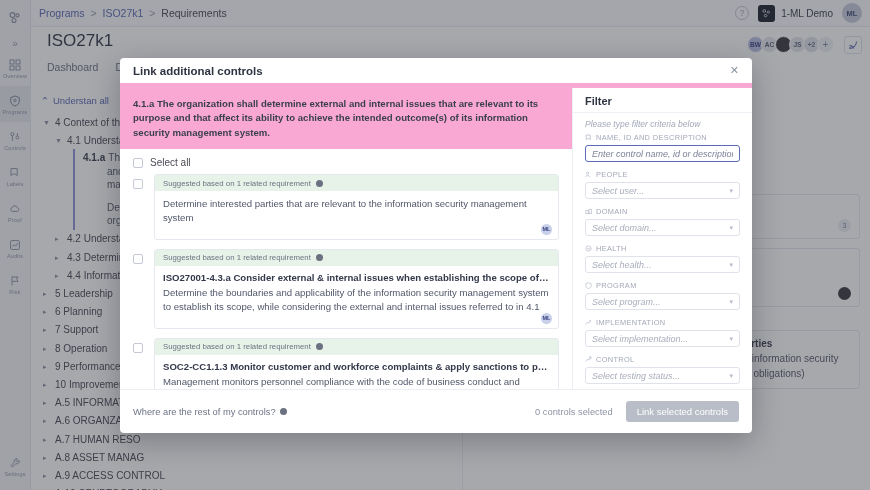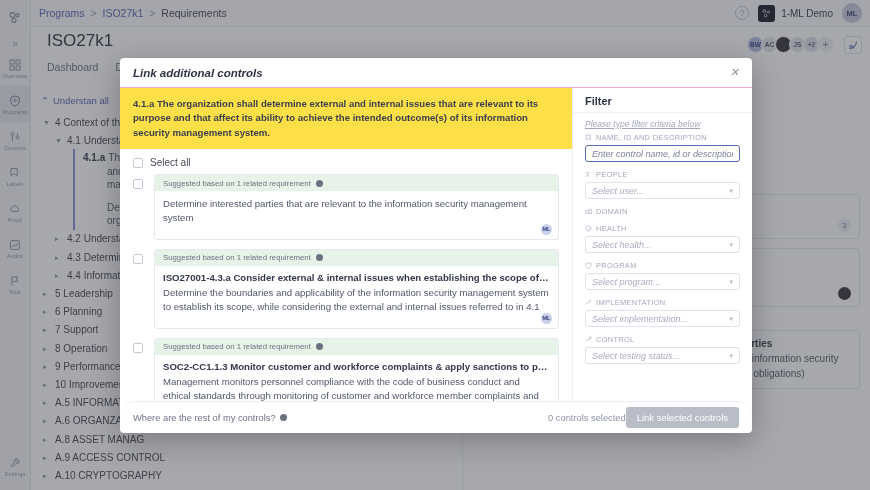--- a/index.html
+++ b/index.html
@@ -91,29 +91,29 @@
   .scrim { position:absolute; inset:0; background:rgba(45,48,58,.42); }
 
   
   .modal {
     position:absolute; left:120px; top:58px; width:632px; height:375px;
     background:#fff; border-radius:4px; box-shadow:0 8px 30px rgba(20,22,30,.3);
     display:flex; flex-direction:column; overflow:hidden;
   }
   .m-head {
     height:30px; display:flex; align-items:center; padding:1px 13px;
-    border-bottom:1px solid #f9a8d4; flex:none;font-style:italic;
+    border-bottom:5px solid #f9a8d4; flex:none;
   }
   .m-title { font-size:11.5px; font-weight:bold; color:#2f3442; }
   .m-close { margin-left:auto; color:#8d93a4; font-size:11px; cursor:pointer; }
   .m-body { flex:1; display:flex; min-height:0; }
 
   .m-left { flex:1; display:flex; flex-direction:column; min-width:0; }
   .req-banner {
-    background:#fde047; padding:9px 13px; font-size:9.6px; line-height:1.5;
+    background:#f9a8d4; padding:9px 13px; font-size:9.6px; line-height:1.5;
     font-weight:bold; color:#3a3f4e; flex:none;
   }
   .m-list { flex:1; overflow:hidden; padding:0 13px; background:#fff; }
   .selectall { display:flex; align-items:center; gap:7px; padding:8px 0 6px 0; font-size:10px; color:#4a4a55; }
   .cbx { width:10px; height:10px; border:1px solid #c5c9d6; border-radius:2px; background:#fff; flex:none; }
 
   .res-row { display:flex; gap:11px; margin-bottom:9px; }
   .res-card { flex:1; border:1px solid #e6e8ef; border-radius:3px; overflow:hidden; position:relative; min-width:0; }
   .res-sugg {
     background:#e7f3e9; padding:3.5px 8px; font-size:7.8px; color:#6c7280;
@@ -123,34 +123,34 @@
   .res-main { padding:6px 8px 14px 8px; }
   .res-title { font-weight:bold; font-size:9.6px; color:#33384a; margin-bottom:3px;
                white-space:nowrap; overflow:hidden; text-overflow:ellipsis; }
   .res-desc { font-size:9.6px; color:#52586a; line-height:1.45; }
   .res-ava { position:absolute; right:6px; bottom:4px; width:11px; height:11px; border-radius:50%;
              background:#c9d0ea; color:#3b4680; font-size:5.6px; font-weight:bold;
              display:flex; align-items:center; justify-content:center; }
 
   .m-right { width:180px; border-left:1px solid #eceef3; display:flex; flex-direction:column; flex:none; }
   .f-head { padding:7px 12px 5px; font-size:11px; font-weight:bold; color:#2f3442; border-bottom:1px solid #f0f1f6; }
-  .f-hint { padding:6px 12px 2px; font-size:8.5px; font-style:italic; color:#a3a8b8;text-decoration:underline; }
+  .f-hint { padding:6px 12px 2px; font-size:8.5px; font-style:italic; color:#a3a8b8; }
   .f-body { flex:1; padding:2px 12px 0; overflow:hidden; }
   .f-group { margin-bottom:8px; }
   .f-label { display:flex; align-items:center; gap:4px; font-size:7.4px; letter-spacing:.35px; color:#a3a8b8; margin-bottom:3px; }
   .f-input {
     height:17px; border:1px solid #dfe2ea; border-radius:3px; background:#fff;
     display:flex; align-items:center; padding:0 6px; font-size:9px; font-style:italic; color:#a9aebc;
   }
   .f-input.focused { border:1.4px solid #5b6bb5; color:#7d8298; }
   .f-input .chev { margin-left:auto; color:#b6bbc9; font-size:7px; font-style:normal; }
 
   .m-foot {
-    height:32px; flex:none; border-top:1px solid #eceef3; display:flex; align-items:center;
-    padding:0 13px; gap:0;border-radius:16px;
+    height:44px; flex:none; border-top:1px solid #eceef3; display:flex; align-items:center;
+    padding:0 13px; gap:13px;
   }
   .foot-link { font-size:9.3px; color:#6d7385; display:flex; align-items:center; gap:4px; }
   .foot-link .ginfo { width:7px; height:7px; border-radius:50%; background:#6b7180; }
   .foot-count { margin-left:auto; font-size:9.3px; color:#8d93a4; }
   .foot-btn {
     background:#b9bdc7; color:#fff; font-size:9.5px; border:none; border-radius:3px;
     padding:5px 11px; cursor:pointer;
   }
 
   svg { display:block; }
@@ -364,20 +364,24 @@
           <span class="caret">▸</span>
           <span>10 Improvement</span>
         </div>
       <div class="tnode l1">
           <span class="caret">▸</span>
           <span>A.5 INFORMATION</span>
         </div>
       <div class="tnode l1">
           <span class="caret">▸</span>
           <span>A.6 ORGANZATIO</span>
+        </div>
+      <div class="tnode l1">
+          <span class="caret">▸</span>
+          <span>A.7 HUMAN RESO</span>
         </div>
       <div class="tnode l1">
           <span class="caret">▸</span>
           <span>A.8 ASSET MANAG</span>
         </div>
       <div class="tnode l1">
           <span class="caret">▸</span>
           <span>A.9 ACCESS CONTROL</span>
         </div>
       <div class="tnode l1">
@@ -510,20 +514,24 @@
           <div class="f-group">
             <div class="f-label">
               <span>
                 <svg width="7" height="7" viewBox="0 0 8 8">
                     <rect x="1" y="3" width="3" height="3.5" fill="none" stroke="#b6bbc9" stroke-width=".8"></rect>
                     <rect x="4.6" y="1.4" width="2.6" height="5.1" fill="none" stroke="#b6bbc9" stroke-width=".8"></rect>
                   </svg>
               </span>
               <span>DOMAIN</span>
             </div>
+            <div class="f-input">
+              <span>Select domain...</span>
+              <span class="chev">▾</span>
+            </div>
           </div>
 
           <div class="f-group">
             <div class="f-label">
               <span>
                 <svg width="7" height="7" viewBox="0 0 8 8">
                     <circle cx="4" cy="4" r="3" fill="none" stroke="#b6bbc9" stroke-width=".8"></circle>
                     <path d="M2.4 4.6 H3.3 L4 3.4 L4.8 5 L5.4 4.2 H6" fill="none" stroke="#b6bbc9" stroke-width=".7"></path>
                   </svg>
               </span>

